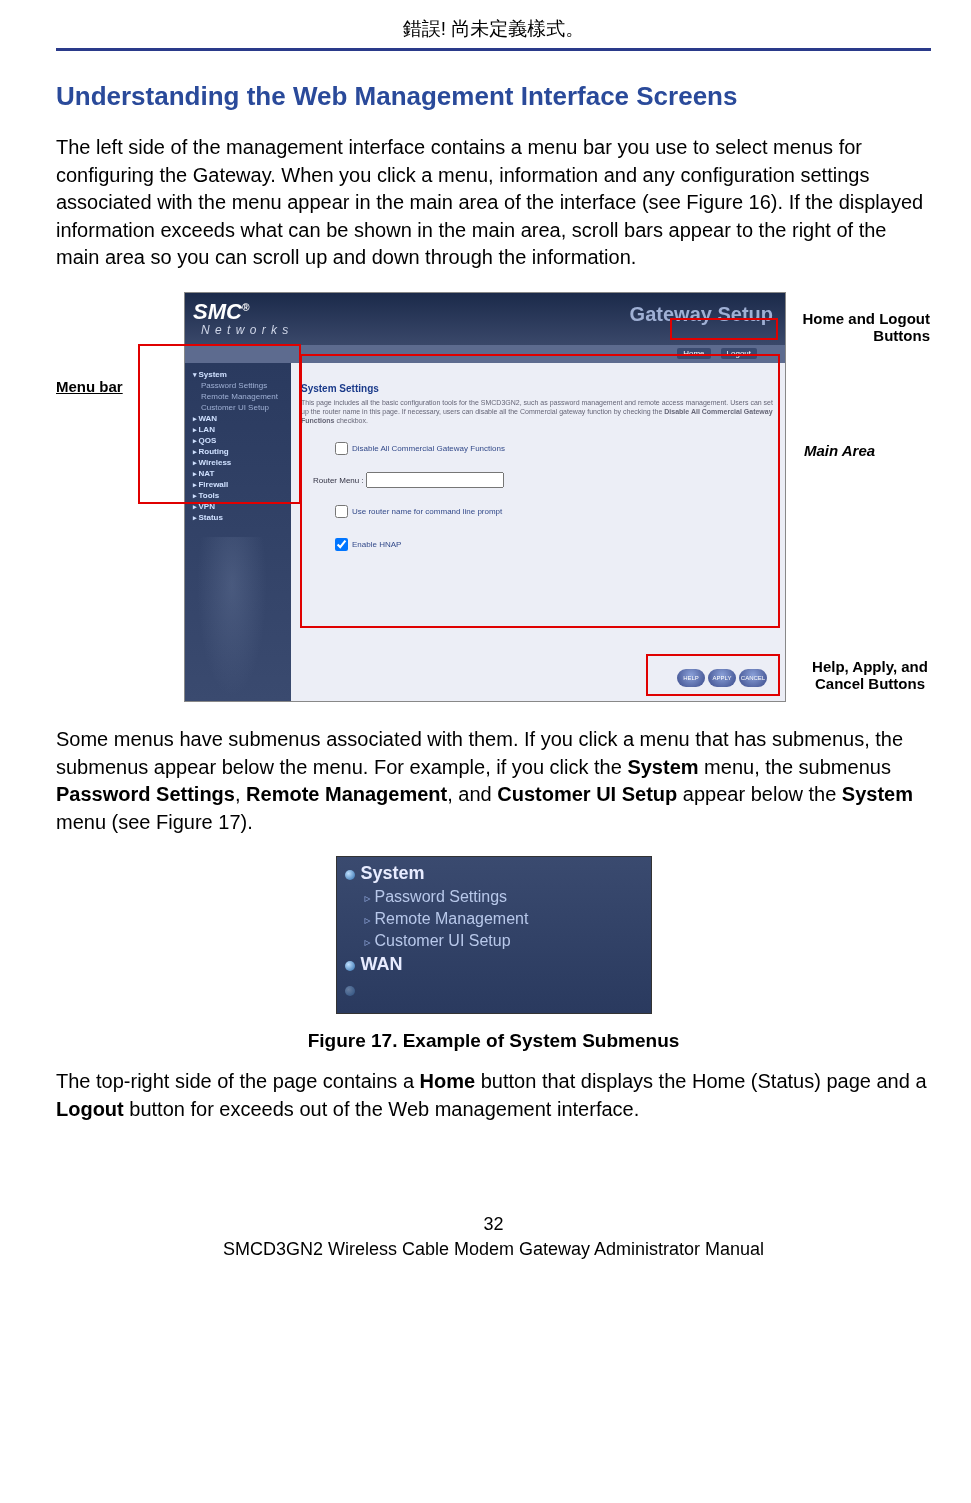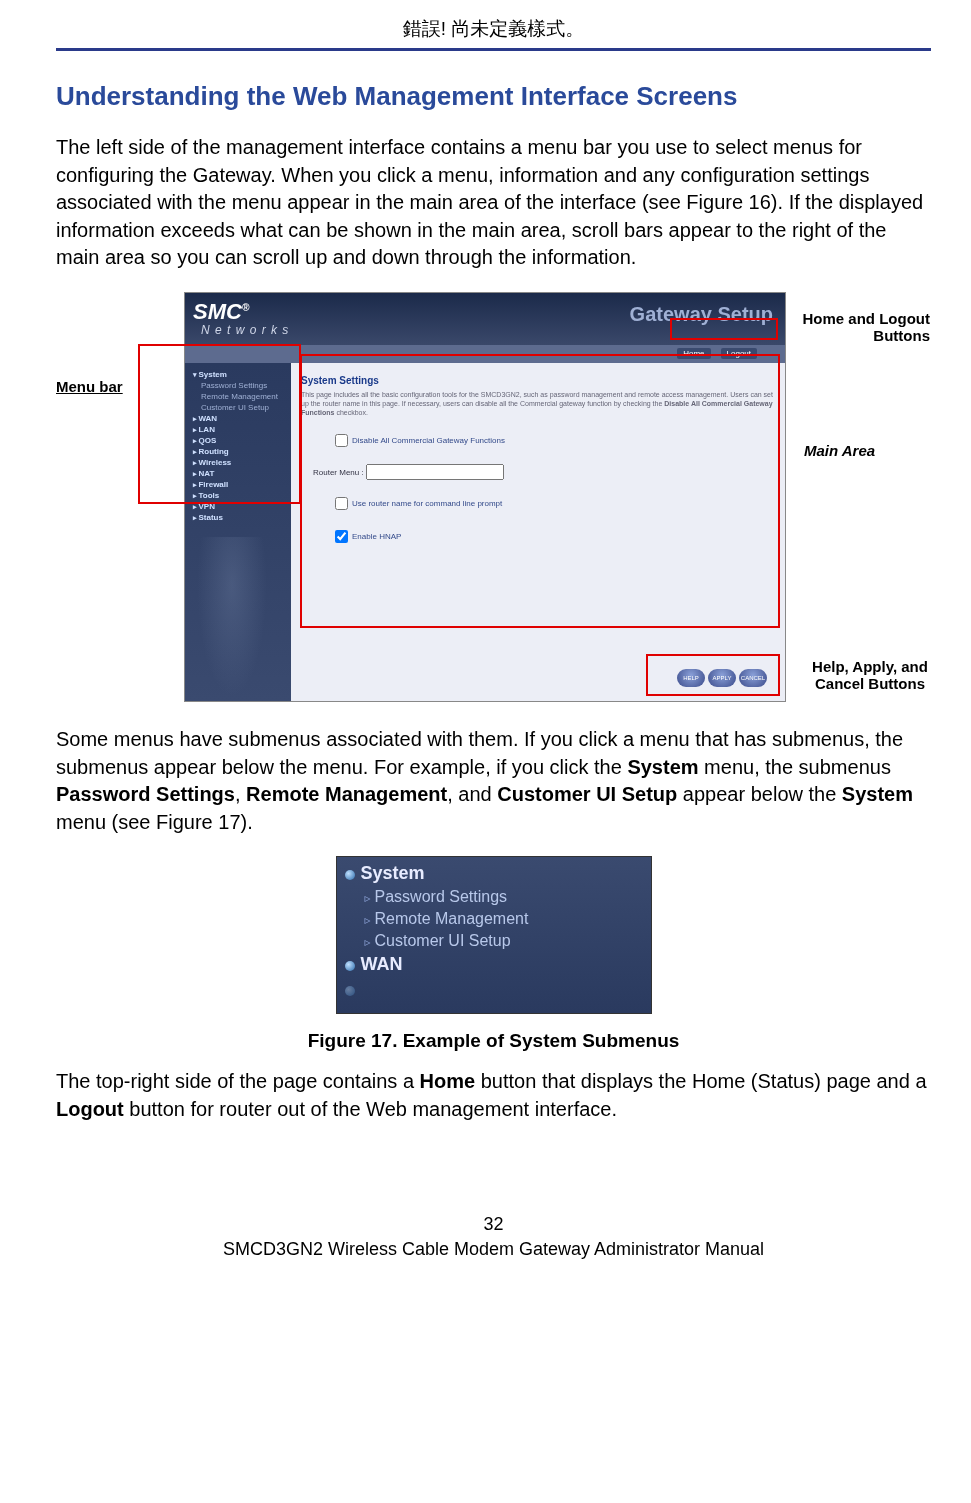--- a/index.html
+++ b/index.html
@@ -107,21 +107,21 @@
     font-size: 8px;
     padding: 6px 0;
   }
   .fig16-sidebar .mi { padding: 1px 8px; font-weight: bold; color: #cfe0ff;}
   .fig16-sidebar .sub { padding: 1px 8px 1px 16px; color:#9fb0d4;}
   .exp::before { content: "▸ "; font-size: 7px;}
   .opn::before { content: "▾ "; font-size: 7px;}
   .fig16-main {
     flex: 1;
     background: #eceef6;
-    padding: 12px 10px;
+    padding: 20px 10px;
     font-size: 8px;
     color: #445;
     position: relative;
   }
   .fig16-main h4 {
     font-size: 10px;
     color: #1a3a8a;
     margin: 0 0 4px 0;
   }
   .fig16-main .desc {
@@ -303,21 +303,21 @@
     <div class="row sub">Password Settings</div>
     <div class="row sub">Remote Management</div>
     <div class="row sub">Customer UI Setup</div>
     <div class="row dot">WAN</div>
     <div class="row dot" style="opacity:0.4;"></div>
   </div>
 
   <div class="fig-caption">Figure 17. Example of System Submenus</div>
 
   <p class="body">
-    <span>The top-right side of the page contains a </span><span class="bold">Home</span><span> button that displays the Home (Status) page and a </span><span class="bold">Logout</span><span> button for router out of the Web management interface.</span>
+    <span>The top-right side of the page contains a </span><span class="bold">Home</span><span> button that displays the Home (Status) page and a </span><span class="bold">Logout</span><span> button for exceeds out of the Web management interface.</span>
   </p>
 
   <div class="footer">
     <div class="pn">32</div>
     <div>SMCD3GN2 Wireless Cable Modem Gateway Administrator Manual</div>
   </div>
 
 </div>
 
 </body></html>

